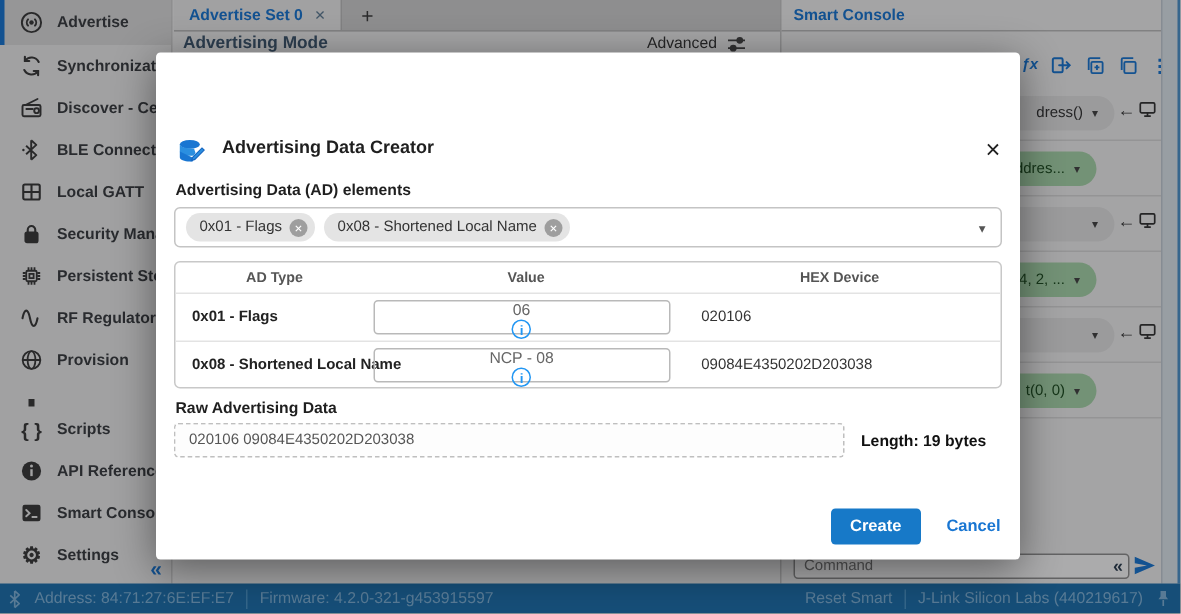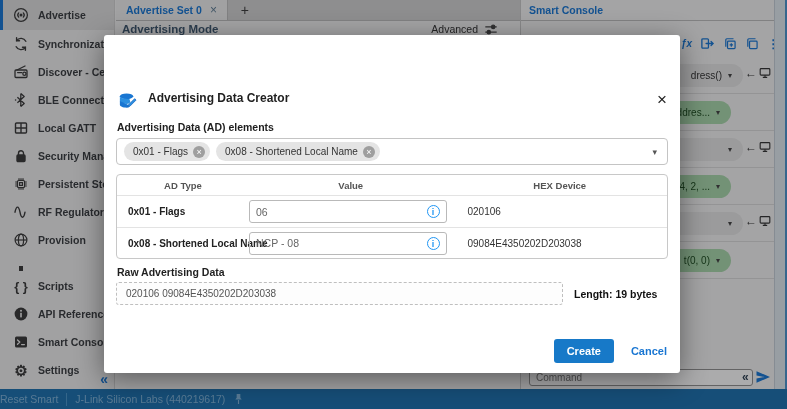--- a/index.html
+++ b/index.html
@@ -76,21 +76,21 @@
   .chip-x{width:12px;height:12px;border-radius:50%;background:#9e9e9e;color:#fff;font-size:9px;line-height:12px;text-align:center;cursor:pointer;}
   .chip-caret{position:absolute;right:10px;font-size:9px;color:#555;}
   .m-table{margin:9px 12px 0 12px;border:1px solid #c8c8c8;border-radius:4px;overflow:hidden;}
   .t-head,.t-row{display:grid;grid-template-columns:24% 37% 39%;align-items:center;}
   .t-head{height:21px;border-bottom:1px solid #e3e3e3;}
   .t-h{font-size:9.5px;font-weight:bold;color:#555;text-align:center;}
   .t-row{height:31px;}
   .t-row + .t-row{border-top:1px solid #e3e3e3;}
   .t-type{font-size:10px;font-weight:bold;color:#222;padding-left:11px;white-space:nowrap;}
   .t-valcell{padding-right:6px;}
-  .val-input{height:23px;border:1px solid #b9b9b9;border-radius:3px;display:flex;align-items:center;padding:0 6px;}
+  .val-input{height:23px;border:1px solid #b9b9b9;border-radius:3px;display:flex;align-items:center;padding:0 6px;flex-direction:column;}
   .val-text{flex:1;font-size:10.5px;color:#666;}
   .info-i{width:13px;height:13px;border:1.5px solid #2196f3;border-radius:50%;color:#2196f3;font-size:9px;font-weight:bold;line-height:13px;text-align:center;flex:0 0 13px;cursor:pointer;}
   .t-hex{font-size:10px;color:#333;padding-left:15px;white-space:nowrap;}
   .raw-row{display:flex;align-items:center;margin:4px 12px 0 12px;gap:11px;}
   .raw-box{width:447px;border:1px dashed #bfbfbf;border-radius:3px;background:#fdfdfd;padding:5px 9px;font-size:10px;color:#555;}
   .raw-len{font-size:10.5px;font-weight:bold;color:#111;white-space:nowrap;}
   .m-foot{position:absolute;right:13px;bottom:10px;display:flex;align-items:center;gap:17px;justify-content:flex-end;}
   .btn-create{background:#1779c8;color:#fff;font-size:11px;font-weight:bold;border:none;border-radius:3px;padding:6px 13px;cursor:pointer;font-family:"Liberation Sans",sans-serif;}
   .btn-cancel{color:#1976d2;font-size:11px;font-weight:bold;cursor:pointer;}
 </style>
@@ -328,20 +328,28 @@
     <span class="send-btn">
       <svg width="16" height="16" viewBox="0 0 16 16">
           <path d="M1.5 13.8L15 8 1.5 2.2v4.3L9.6 8 1.5 9.5z" fill="#1976d2"></path>
         </svg>
     </span>
   </section>
 
   <div class="scroll-strip"></div>
 
   <footer class="statusbar">
+    <div class="sb-group sb-left">
+      <svg width="10" height="13" viewBox="0 0 10 14" fill="none" stroke="#7fb2d8" stroke-width="1.2" stroke-linejoin="round">
+          <path d="M4.8 1v12M4.8 1l3.2 2.9-6.4 5.8M4.8 13l3.2-2.9-6.4-5.8"></path>
+        </svg>
+      <span class="sb-item">Address: 84:71:27:6E:EF:E7</span>
+      <span class="sb-div"></span>
+      <span class="sb-item">Firmware: 4.2.0-321-g453915597</span>
+    </div>
     <div class="sb-group sb-right">
       <span class="sb-item">Reset Smart</span>
       <span class="sb-div"></span>
       <span class="sb-item">J-Link Silicon Labs (440219617)</span>
       <svg width="11" height="12" viewBox="0 0 12 13" fill="#7fb2d8">
           <path d="M4 1h4v4l1.5 2h-7L4 5zM5.4 7.5h1.2V12h-1.2z"></path>
         </svg>
     </div>
   </footer>
 

